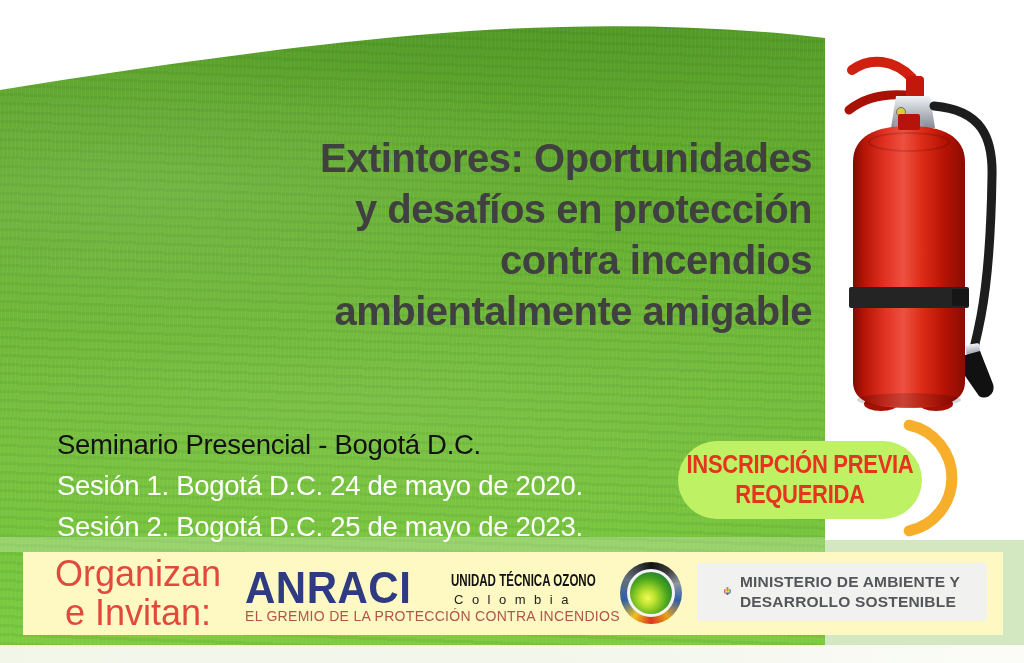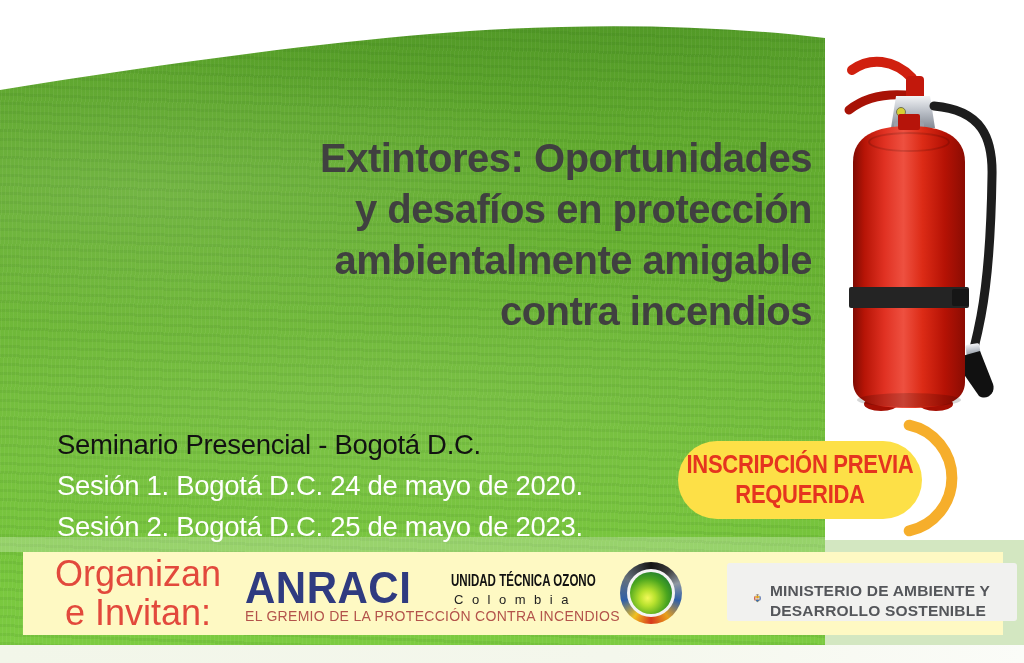--- a/index.html
+++ b/index.html
@@ -28,21 +28,21 @@
 
   
   .seminar{position:absolute;left:57px;top:424px;font-weight:normal;
       font-size:27.5px;line-height:41px;letter-spacing:-0.3px;white-space:nowrap;}
   .seminar .heading{color:#121212;}
   .seminar .session{color:#ffffff;}
 
   
   .cta-arc{position:absolute;left:835px;top:413px;}
   .cta{position:absolute;left:678px;top:441px;width:244px;height:78px;border-radius:39px;
-      background:#fde047;display:flex;align-items:center;justify-content:center;cursor:pointer;}
+      background:#bef264;display:flex;align-items:center;justify-content:center;cursor:pointer;}
   .cta-text{color:#e5341f;font-weight:bold;font-size:22px;line-height:26px;text-align:center;
       transform:scale(1,1.15);letter-spacing:-0.3px;white-space:nowrap;}
 
   
   .strip{position:absolute;left:23px;top:552px;width:980px;height:83px;background:#fef9c3;}
   .org-label{position:absolute;left:8px;top:2px;width:214px;text-align:center;color:#e2493c;
       font-size:36px;line-height:39px;font-weight:400;}
   .anraci{position:absolute;left:222px;top:14px;width:200px;text-align:left;}
   .anraci .name{color:#2f3b80;font-weight:bold;font-size:42px;line-height:44px;letter-spacing:0.5px;
       transform:scale(1,1.05);}
@@ -50,22 +50,22 @@
   .ozono{position:absolute;left:428px;top:20px;width:170px;}
   .ozono .l1{display:inline-block;transform:scale(0.68,1);transform-origin:left center;
       font-weight:bold;font-size:17px;line-height:18px;color:#111;white-space:nowrap;}
   .ozono .l2{font-size:13px;line-height:14px;color:#222;letter-spacing:8.5px;margin-top:3px;padding-left:3px;white-space:nowrap;}
   .sphere{position:absolute;left:597px;top:10px;width:62px;height:62px;border-radius:50%;
       background:conic-gradient(from 0deg,#141414 0deg,#3a3a3a 38deg,#8f98a2 70deg,#2f5fa8 105deg,
         #e8a01c 145deg,#d8391c 180deg,#f0c01f 215deg,#2f5fa8 255deg,#65707c 300deg,#141414 360deg);}
   .sphere::before{content:"";position:absolute;inset:7px;border-radius:50%;background:#f4f4f4;}
   .sphere::after{content:"";position:absolute;inset:10px;border-radius:50%;
       background:radial-gradient(circle at 42% 62%,#f2f959 0%,#b8e22e 22%,#4aa51e 55%,#1d7a33 82%,#14632e 100%);}
-  .min-box{position:absolute;left:704px;top:11px;width:290px;height:58px;background:#f1f1ef;
-      border-radius:3px;display:flex;align-items:flex-end;gap:9px;padding:0 27px;box-sizing:border-box;}
+  .min-box{position:absolute;left:674px;top:11px;width:290px;height:58px;background:#f1f1ef;
+      border-radius:3px;display:flex;align-items:center;gap:9px;padding:0 27px;box-sizing:border-box;}
   .min-text{color:#54565a;font-weight:bold;font-size:15.5px;line-height:20px;letter-spacing:0.2px;white-space:nowrap;}
 </style>
 </head>
 <body>
 
 <div class="stage">
 
   <div class="grass">
     <svg class="sky" width="825" height="100" viewBox="0 0 825 100" preserveAspectRatio="none">
       <path d="M0,0 H825 V38 C700,23 560,23 430,34 C300,45 140,67 0,90 Z" fill="#ffffff"></path>
@@ -113,22 +113,22 @@
     <rect x="62" y="70" width="22" height="16" rx="2" fill="#b6140a"></rect>
 
     <rect x="13" y="243" width="120" height="21" rx="2" fill="#242424"></rect>
     <rect x="116" y="245" width="17" height="17" rx="2" fill="#161616"></rect>
     <ellipse cx="73" cy="356" rx="52" ry="7" fill="rgba(0,0,0,0.16)"></ellipse>
   </svg>
 
   <div class="title">
     <div>Extintores: Oportunidades</div>
     <div>y desafíos en protección</div>
+    <div>contra incendios</div>
     <div>ambientalmente amigable</div>
-    <div>contra incendios</div>
   </div>
 
   <div class="seminar">
     <div class="heading">Seminario Presencial - Bogotá D.C.</div>
     <div class="session">Sesión 1. Bogotá D.C. 24 de mayo de 2020.</div>
     <div class="session">Sesión 2. Bogotá D.C. 25 de mayo de 2023.</div>
   </div>
 
   <svg class="cta-arc" width="140" height="132" viewBox="0 0 140 132">
     <path d="M74.2,12.2 A54,54 0 0 1 74.2,117.8" fill="none" stroke="#f6ae2b" stroke-width="11" stroke-linecap="round"></path>

